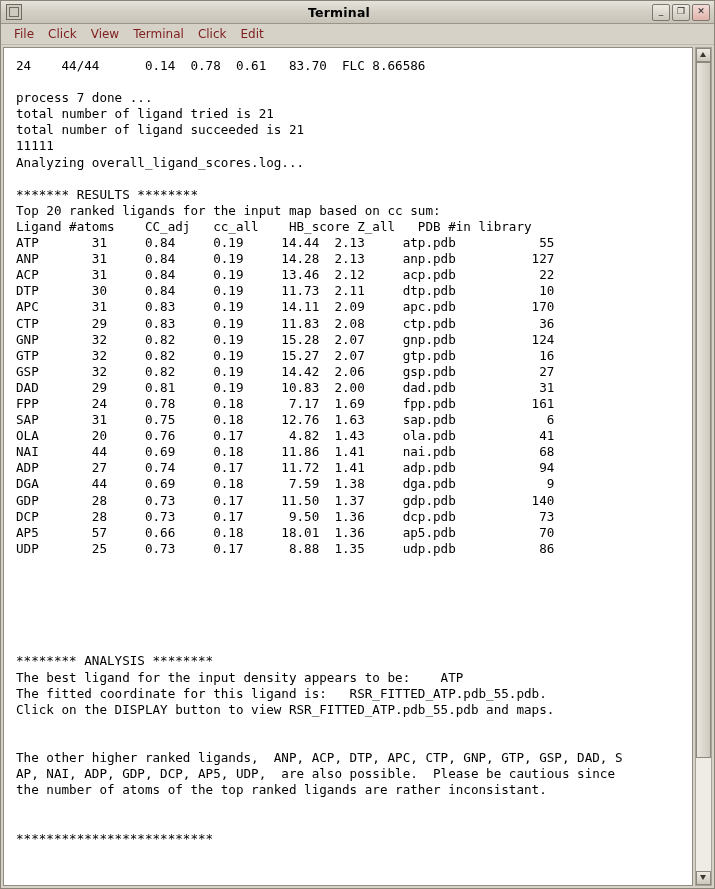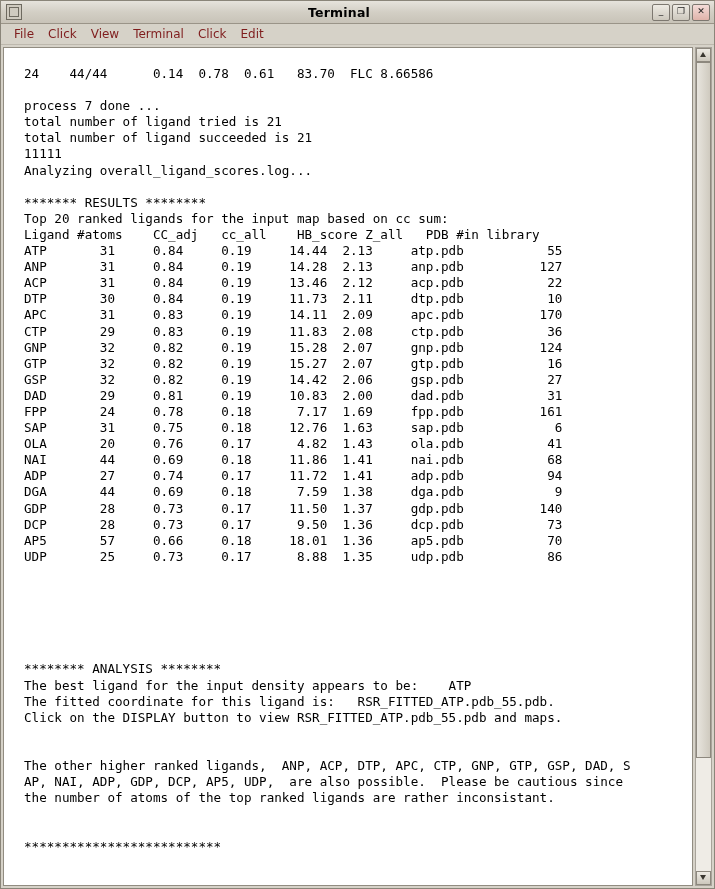--- a/index.html
+++ b/index.html
@@ -105,21 +105,21 @@
     min-height: 0;
   }
   .term {
     flex: 1 1 auto;
     background: #ffffff;
     border: 1px solid #918c81;
     overflow: hidden;
     position: relative;
   }
   .term pre {
-    margin: 16px;
+    margin: 8px;
     padding: 2px 0 0 4px;
     font-family: "DejaVu Sans Mono", monospace;
     font-size: 12.6px;
     line-height: 16.1px;
     color: #000000;
     white-space: pre;
     letter-spacing: 0px;
   }
   
   .scrollbar {

